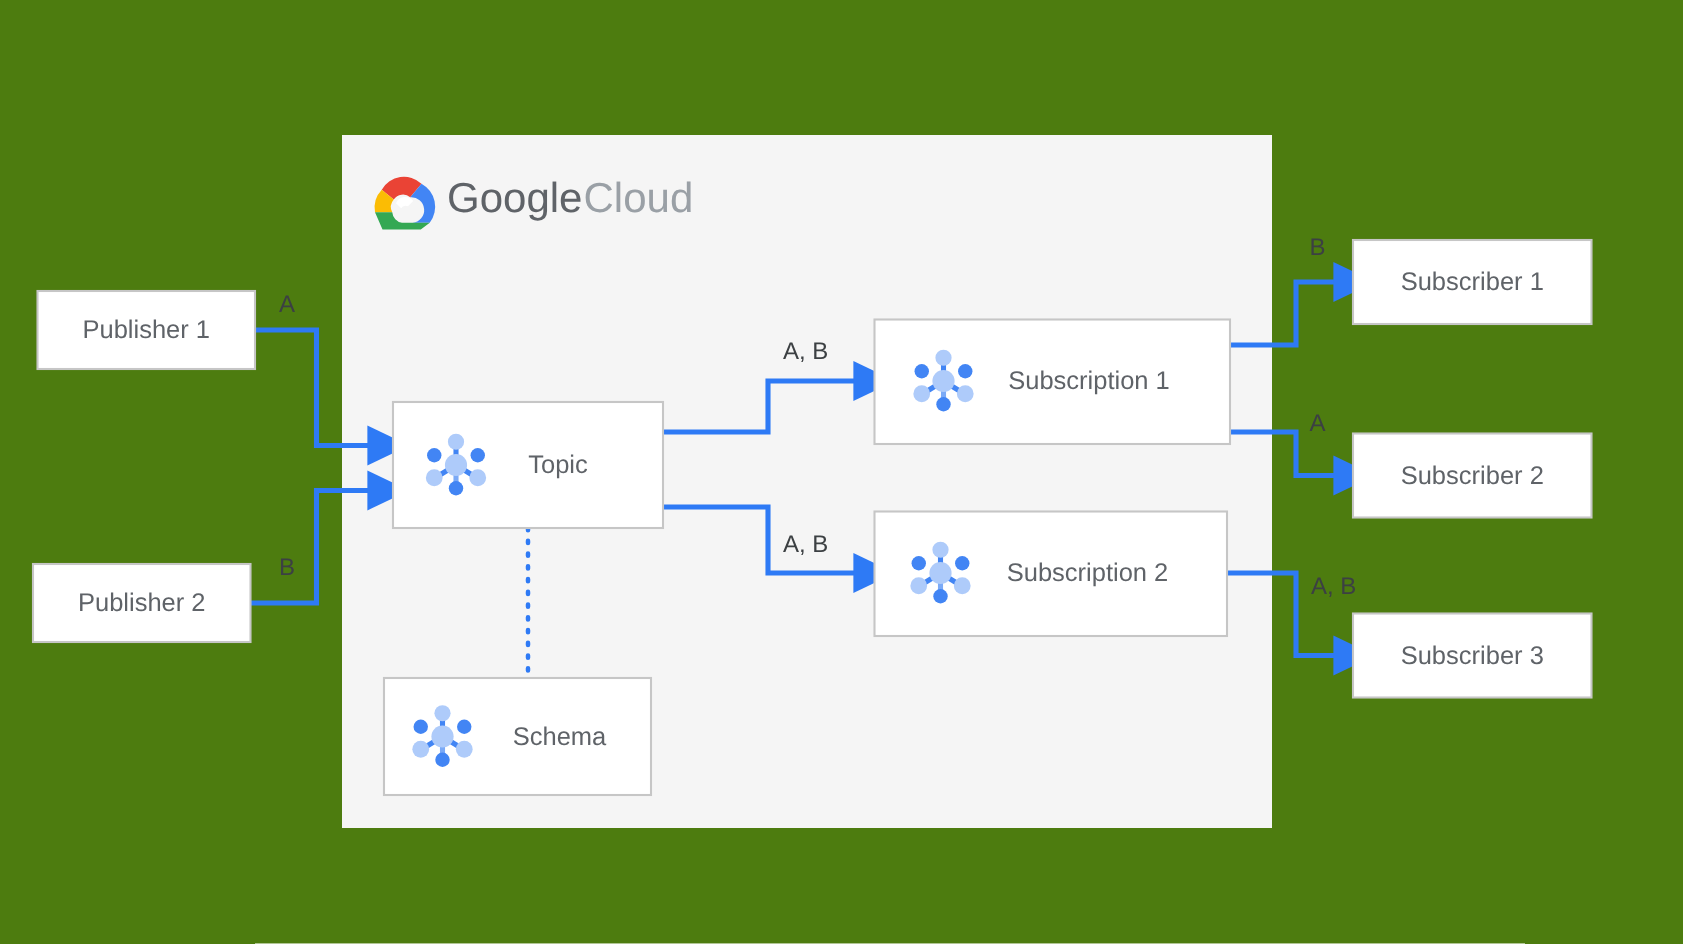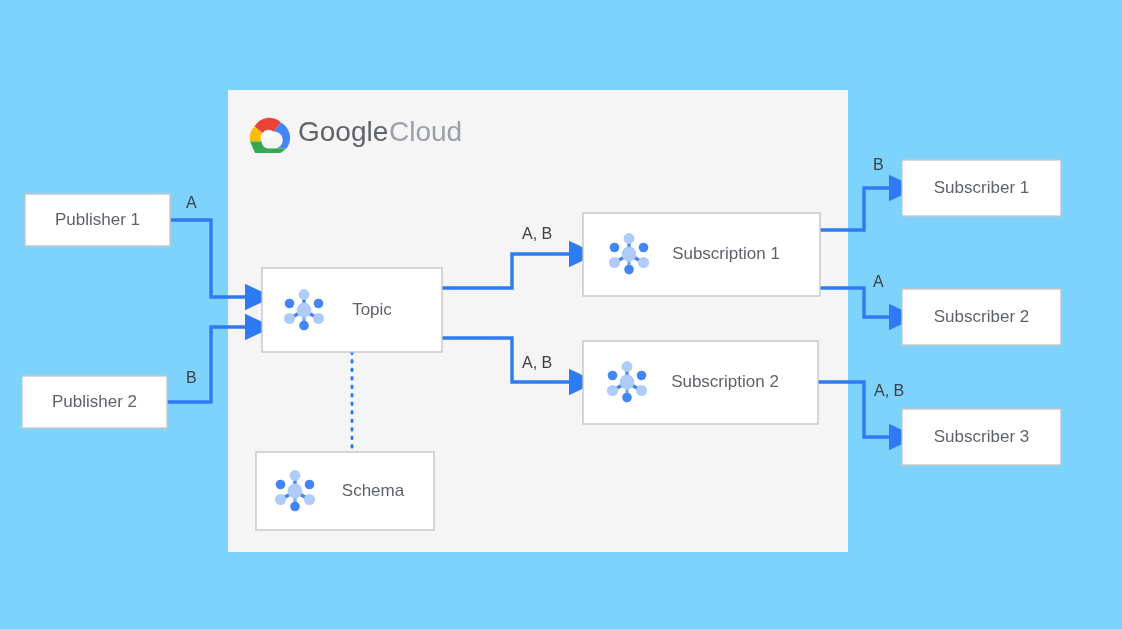--- a/index.html
+++ b/index.html
@@ -10,21 +10,21 @@
   body {
     width: 1122px;
     height: 629px;
     font-family: "Liberation Sans", sans-serif;
     overflow: hidden;
   }
   #diagram-root {
     position: relative;
     width: 1122px;
     height: 629px;
-    background: #7dd3fc;
+    background: #4d7c0f;
   }
   svg#diagram-svg {
     position: absolute;
     top: 0;
     left: 0;
     width: 1122px;
     height: 629px;
     display: block;
   }
   .node-label {

